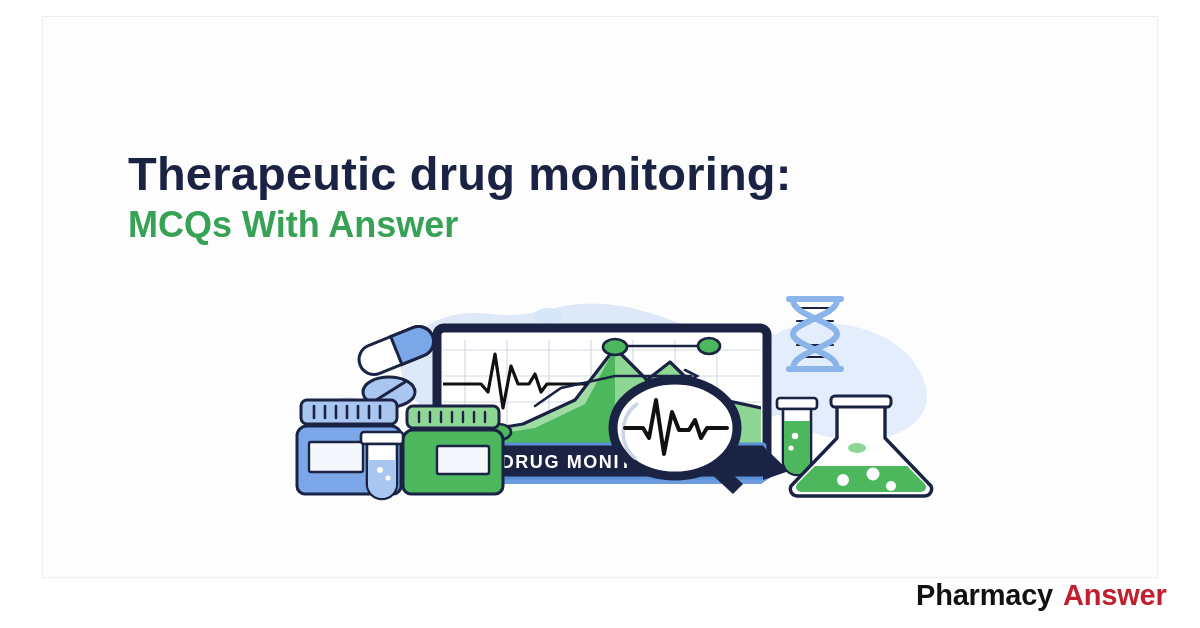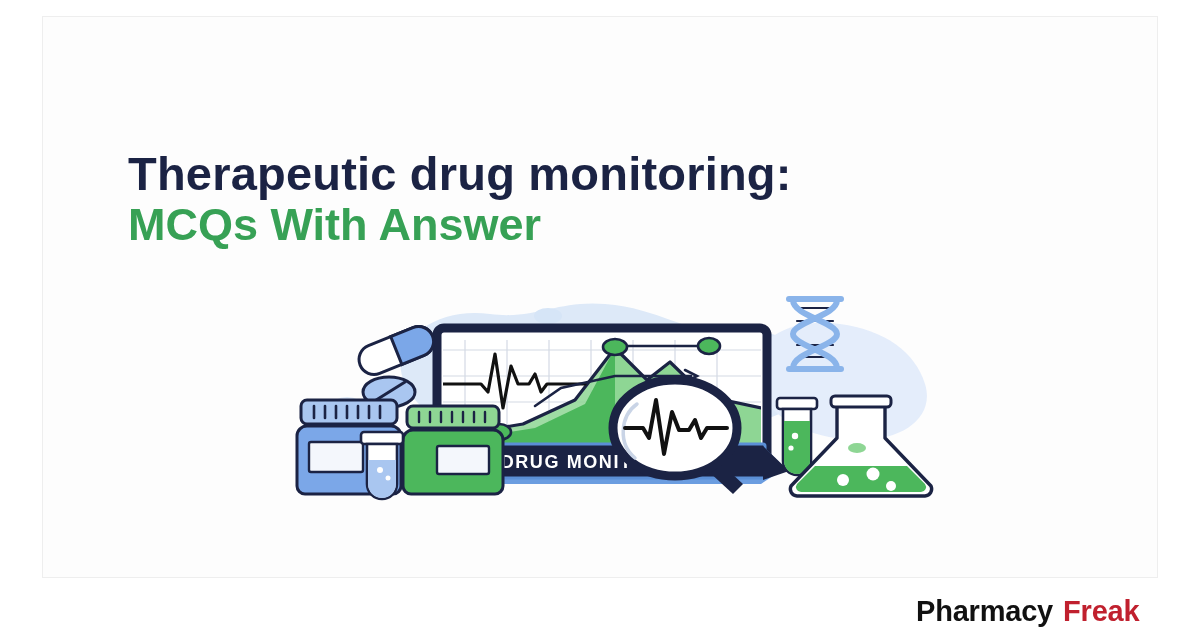--- a/index.html
+++ b/index.html
@@ -38,21 +38,21 @@
     font-size: 47px;
     font-weight: 700;
     line-height: 48px;
     letter-spacing: -0.3px;
     white-space: nowrap;
   }
   #t1, #t2 { color: #1b2344; }
   #t1 { letter-spacing: 0.2px; }
   #t3 {
     color: #37a155;
-    font-size: 45px;
+    font-size: 36px;
     font-weight: 700;
     line-height: 54px;
     white-space: nowrap;
   }
   #illustration {
     position: absolute;
     left: 285px;
     top: 288px;
     width: 660px;
     height: 220px;
@@ -60,21 +60,20 @@
   #logo {
     position: absolute;
     left: 916px;
     top: 578px;
     height: 34px;
     display: flex;
     align-items: center;
     font-size: 29px;
     font-weight: 700;
     letter-spacing: -0.2px;
-    margin-top: 16px;
   }
   #logo .p1 { color: #111111; }
   #logo .p2 { color: #c0202e; margin-left: 10px; }
 </style>
 </head>
 <body>
 
 <div id="stage">
 
   <div id="card"></div>
@@ -248,16 +247,16 @@
         <circle cx="588" cy="186" r="6.5" fill="#ffffff"></circle>
         <circle cx="606" cy="198" r="5" fill="#ffffff"></circle>
         <ellipse cx="572" cy="160" rx="9" ry="5" fill="#8ed694"></ellipse>
       </g>
 
     </svg>
   </div>
 
   <div id="logo">
     <span class="p1">Pharmacy</span>
-    <span class="p2">Freak</span>
+    <span class="p2">Answer</span>
   </div>
 
 </div>
 
 </body></html>

